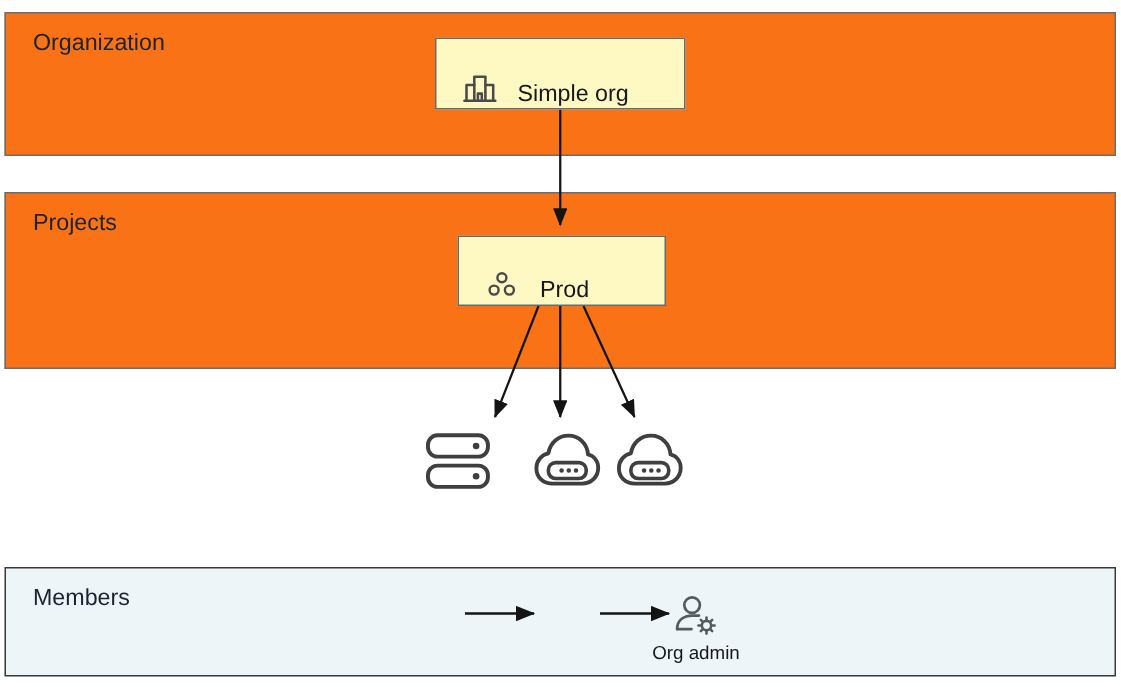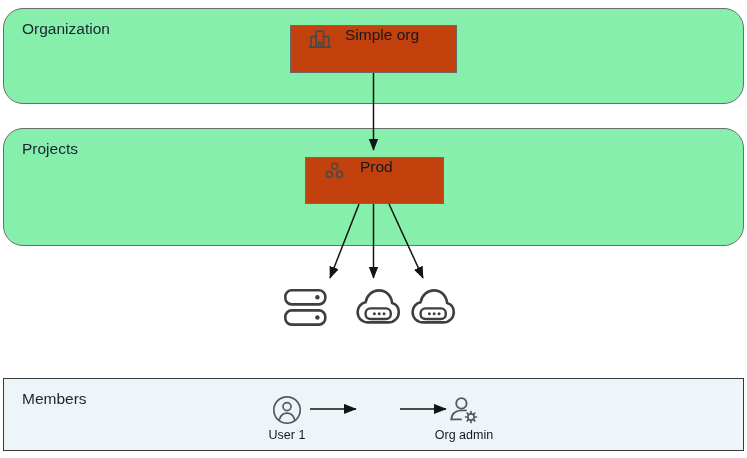--- a/index.html
+++ b/index.html
@@ -20,23 +20,23 @@
     position: absolute;
     left: 0; top: 0;
     width: 747px;
     height: 458px;
   }
 
   
   .tier {
     position: absolute;
     box-sizing: border-box;
-    background: #86efac;
+    background: #f97316;
     border: 1.3px solid #6d6d6d;
-    border-radius: 20px;
+    border-radius: 0;
   }
   .tier.members {
     background: #eef5f8;
     border: 1.3px solid #3a3a3a;
     border-radius: 0;
   }
   .tier-label {
     position: absolute;
     left: 18px;
     top: 11px;
@@ -48,24 +48,24 @@
 
   #tier-org       { left: 3px;  top: 8px;   width: 741px; height: 96px; }
   #tier-projects  { left: 3px;  top: 128px; width: 741px; height: 118px; }
   #tier-resources { left: 3px;  top: 257px; width: 741px; height: 96px; }
   #tier-members   { left: 3px;  top: 378px; width: 741px; height: 73px; }
 
   
   .node-box {
     position: absolute;
     box-sizing: border-box;
-    background: #c2410c;
+    background: #fef9c3;
     border: 1.2px solid #6a6a6a;
     display: flex;
-    align-items: flex-start;
+    align-items: flex-end;
     gap: 12px;
     padding: 0 16px;
     z-index: 5;
   }
   .node-label {
     font-size: 15.5px;
     color: #16181d;
     white-space: nowrap;
   }
   #node-simple-org { left: 290px; top: 25px;  width: 167px; height: 48px; }
@@ -213,30 +213,20 @@
                C31.0 5.4 36.6 10.9 37.0 17.9
                C41.2 19.0 43.8 22.6 43.8 26.9
                C43.8 32.6 39.6 37.4 33.0 37.4 Z" fill="none" stroke="#3f3f3f" stroke-width="2.6" stroke-linejoin="round"></path>
       <rect x="10.6" y="23.4" width="25.2" height="10.6" rx="4.8" fill="none" stroke="#3f3f3f" stroke-width="2.4"></rect>
       <circle cx="19.4" cy="28.7" r="1.5" fill="#3f3f3f"></circle>
       <circle cx="24.2" cy="28.7" r="1.5" fill="#3f3f3f"></circle>
       <circle cx="29.0" cy="28.7" r="1.5" fill="#3f3f3f"></circle>
     </svg>
   </div>
 
-  <div class="member-node" id="member-user1">
-    <div class="m-icon">
-      <svg width="32" height="32" viewBox="0 0 32 32">
-        <circle cx="16" cy="16" r="13.2" fill="none" stroke="#555a60" stroke-width="1.7"></circle>
-        <circle cx="16" cy="12.6" r="4.0" fill="none" stroke="#555a60" stroke-width="1.7"></circle>
-        <path d="M8.4 25.6 C9.6 21.3 12.5 19.2 16 19.2 C19.5 19.2 22.4 21.3 23.6 25.6" fill="none" stroke="#555a60" stroke-width="1.7" stroke-linecap="round"></path>
-      </svg>
-    </div>
-    <div class="m-label">User 1</div>
-  </div>
 
 
   <div class="member-node" id="member-orgadmin">
     <div class="m-icon">
       <svg width="34" height="32" viewBox="0 0 34 32">
         <circle cx="14.4" cy="9.4" r="5.2" fill="none" stroke="#555a60" stroke-width="1.8"></circle>
         <path d="M4.4 25.4 C4.4 19.6 8.8 16.4 14.4 16.4 L19.0 16.4" fill="none" stroke="#555a60" stroke-width="1.8" stroke-linecap="round"></path>
         <path d="M4.4 25.4 L14.0 25.4" fill="none" stroke="#555a60" stroke-width="1.8" stroke-linecap="round"></path>
         <circle cx="24.0" cy="23.0" r="3.1" fill="none" stroke="#555a60" stroke-width="1.7"></circle>
         <g stroke="#555a60" stroke-width="1.7" stroke-linecap="round">

